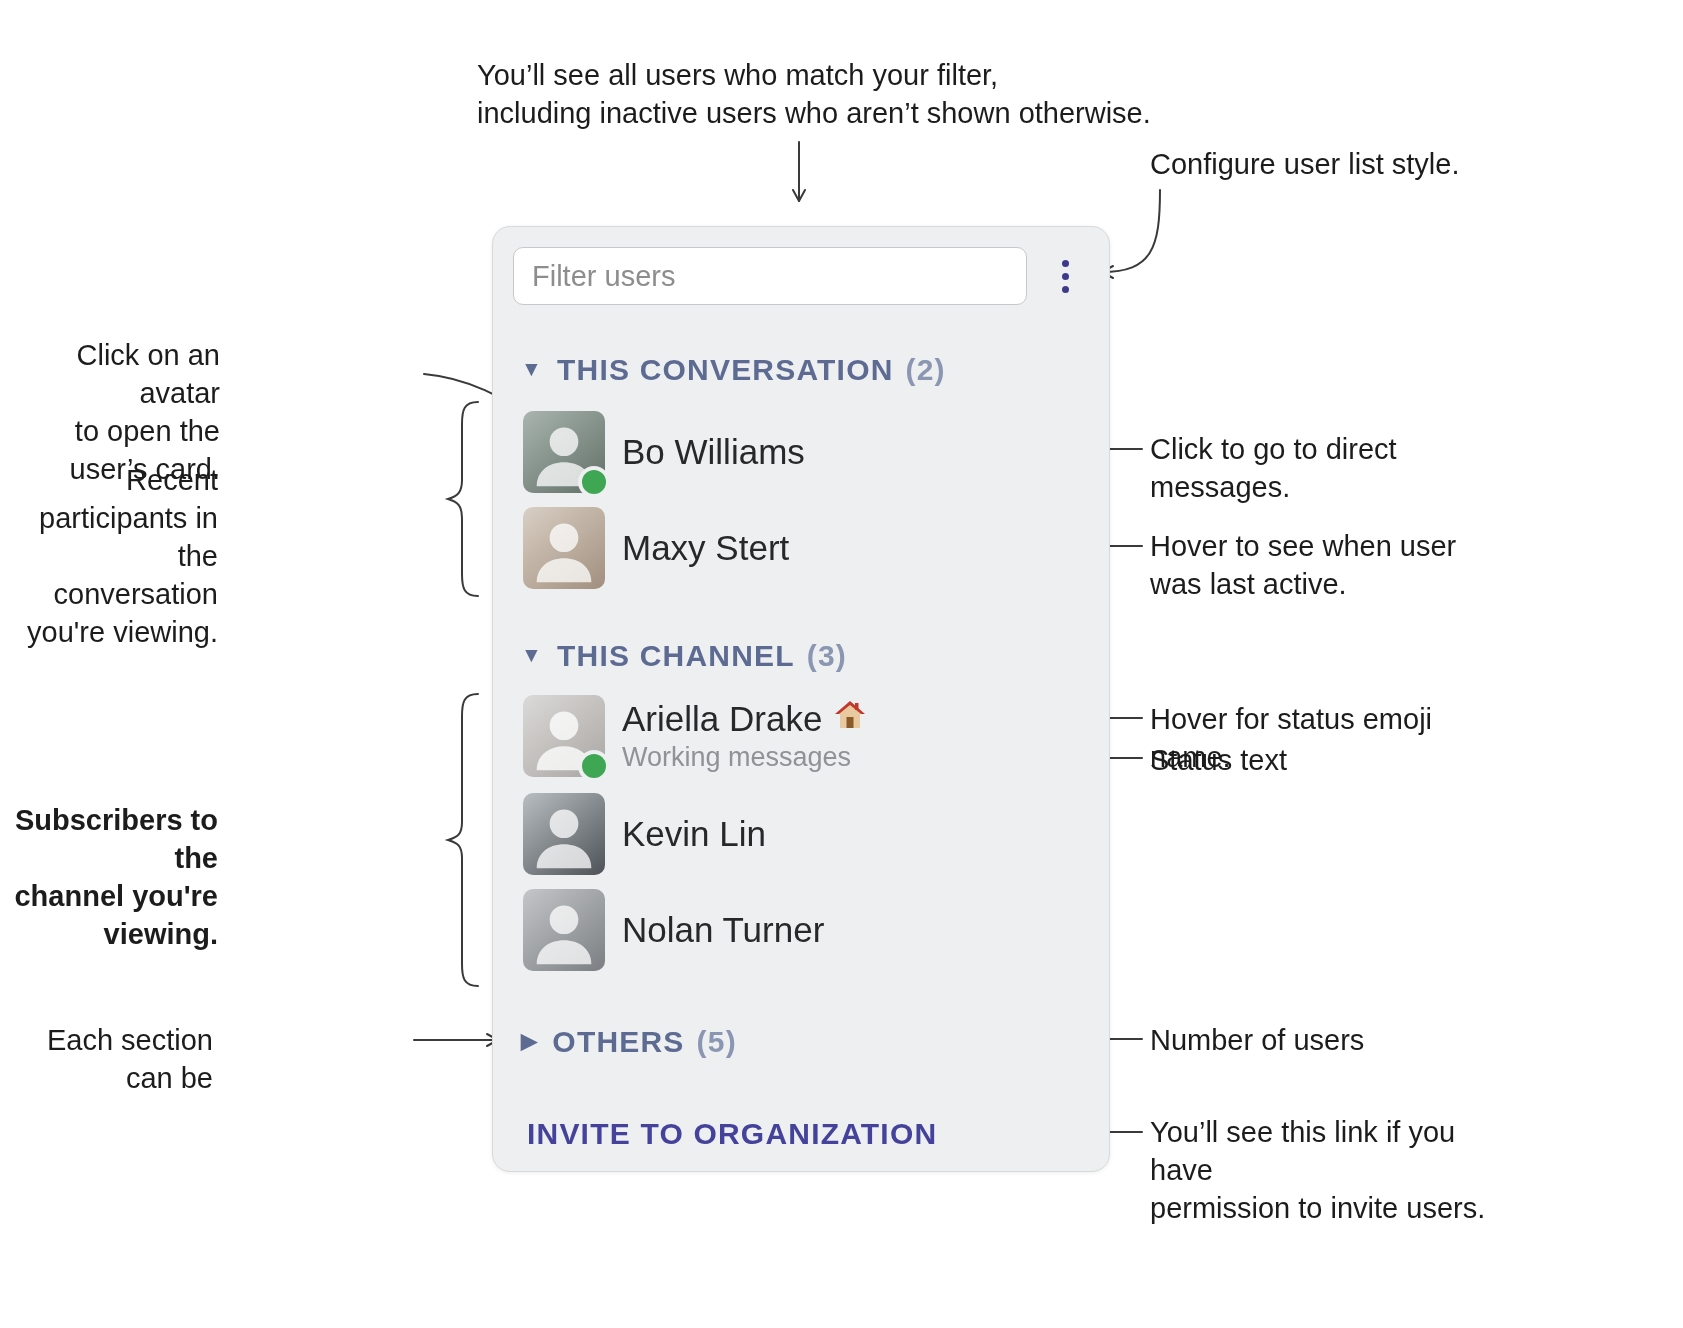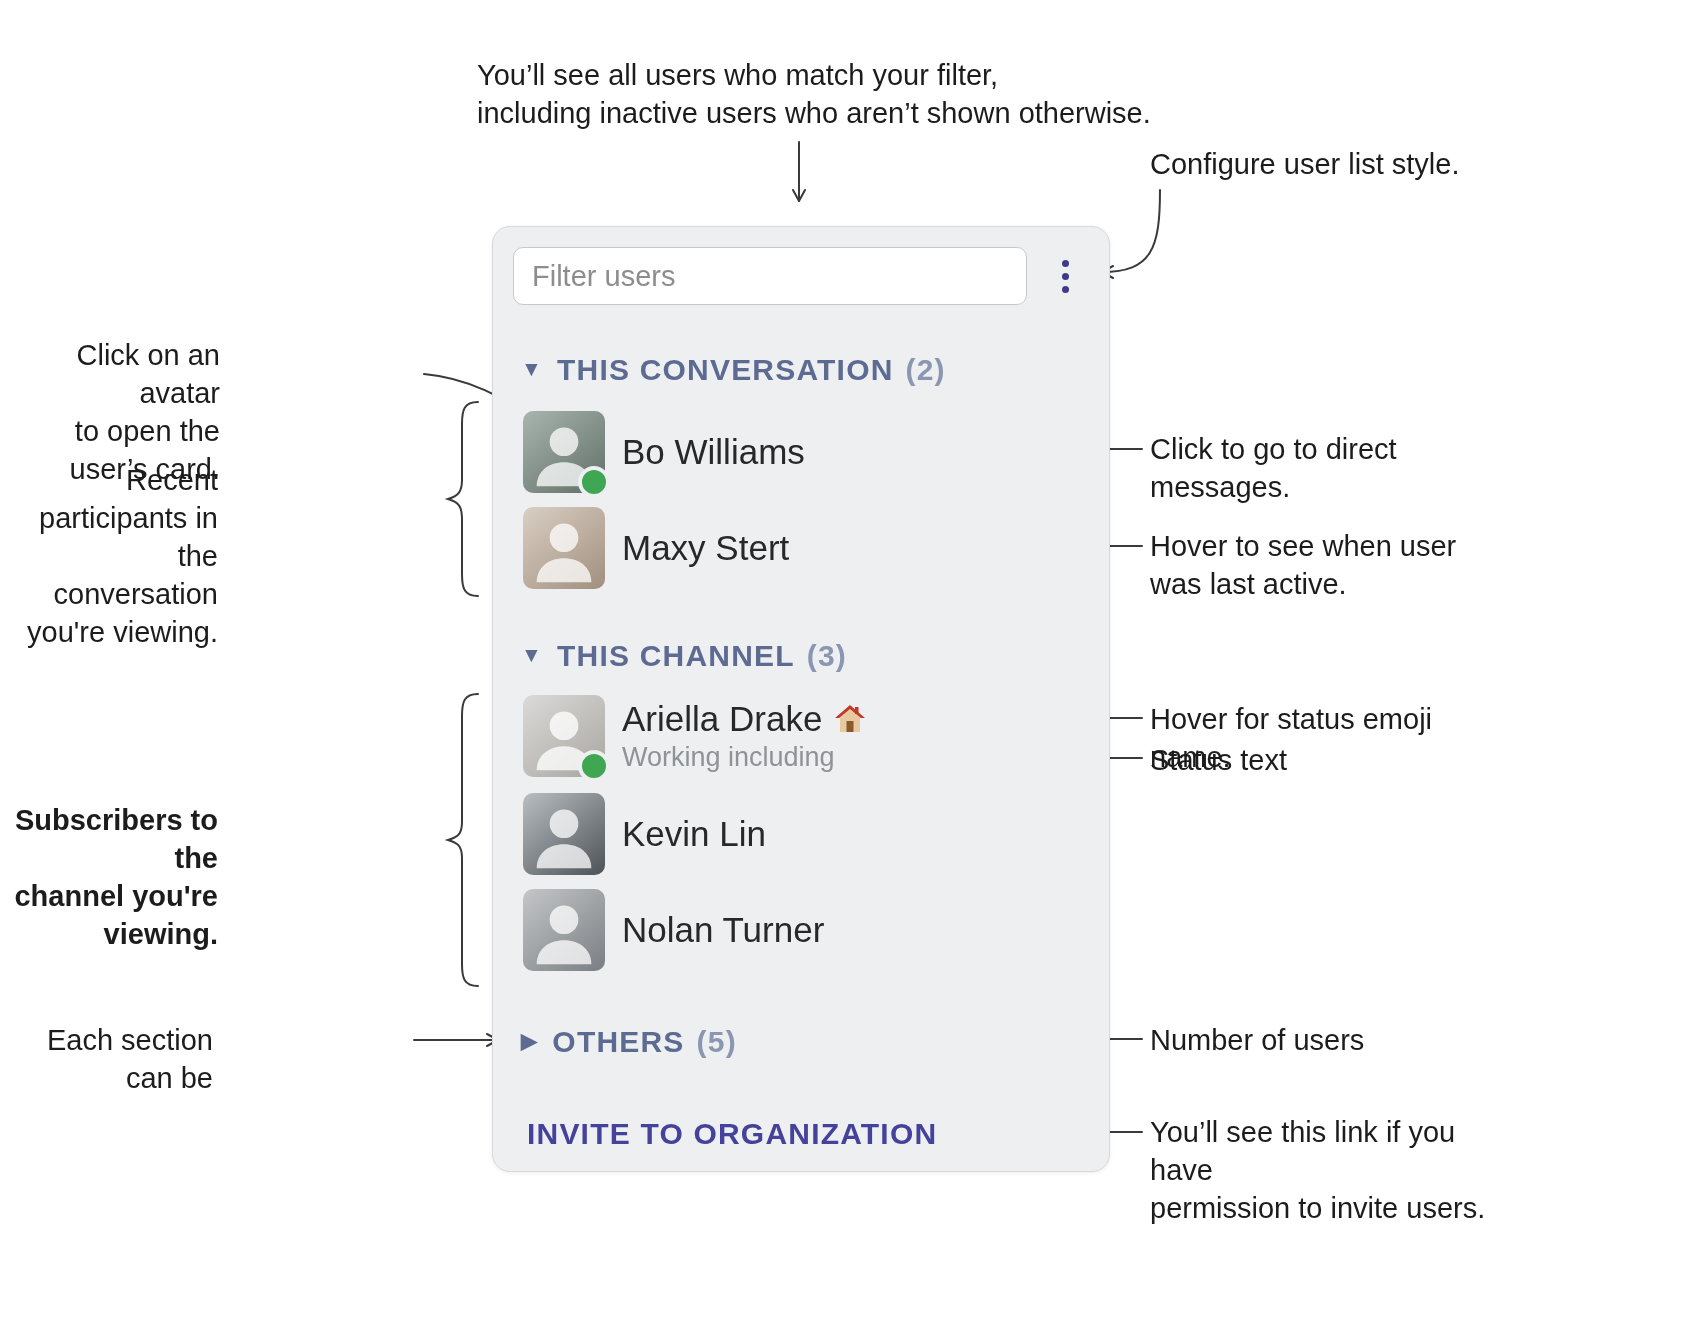--- a/index.html
+++ b/index.html
@@ -37,21 +37,21 @@
   .avatar svg{position:absolute;left:0;top:0;width:100%;height:100%;border-radius:10px;}
   .avatar.bo{background:linear-gradient(140deg,#a9b5ae,#5f6e66);}
   .avatar.maxy{background:linear-gradient(140deg,#d9cfc4,#a18f7e);}
   .avatar.ariella{background:linear-gradient(140deg,#dcdad8,#a8a5a2);}
   .avatar.kevin{background:linear-gradient(140deg,#b9bec2,#4d5257);}
   .avatar.nolan{background:linear-gradient(140deg,#c4c6c8,#7a7e82);}
   .presence{position:absolute;right:-5px;bottom:-5px;width:24px;height:24px;border-radius:50%;
             background:#3fa653;border:4px solid #edeff0;box-sizing:content-box;}
   .uname{margin-left:17px;font-size:35px;color:#26282a;cursor:pointer;}
   .ucol{margin-left:17px;display:flex;flex-direction:column;}
-  .nameline{display:flex;align-items:center;gap:12px;}
+  .nameline{display:flex;align-items:flex-start;gap:12px;}
   .nameline .uname{margin-left:0;}
   .status-emoji{width:32px;height:32px;display:inline-block;}
   .ustatus{font-size:27px;color:#8f9296;margin-top:3px;}
 
   .invite-link{position:absolute;left:34px;top:890px;font-size:30px;font-weight:700;
                letter-spacing:1.2px;color:#45429b;cursor:pointer;}
 </style>
 </head>
 <body>
 
@@ -194,21 +194,21 @@
       <div class="ucol">
         <div class="nameline">
           <span class="uname">Ariella Drake</span>
           <svg class="status-emoji" viewBox="0 0 32 32">
             <polygon points="16,3 2,15 6,15 6,29 26,29 26,15 30,15" fill="#e8c9a0"></polygon>
             <polygon points="16,2 1,15 5,15 16,6 27,15 31,15" fill="#c0392b"></polygon>
             <rect x="12.5" y="18" width="7" height="11" fill="#8a5a2b"></rect>
             <rect x="21" y="4" width="3.5" height="7" fill="#c0392b"></rect>
           </svg>
         </div>
-        <span class="ustatus">Working including</span>
+        <span class="ustatus">Working messages</span>
       </div>
     </div>
 
     <div class="user-row" style="top:566px;">
       <div class="avatar kevin">
         <svg viewBox="0 0 24 24">
             <g fill="rgba(255,255,255,0.75)">
               <circle cx="12" cy="9" r="4.2"></circle>
               <path d="M4 22c0-4.4 3.6-7 8-7s8 2.6 8 7z"></path>
             </g>

